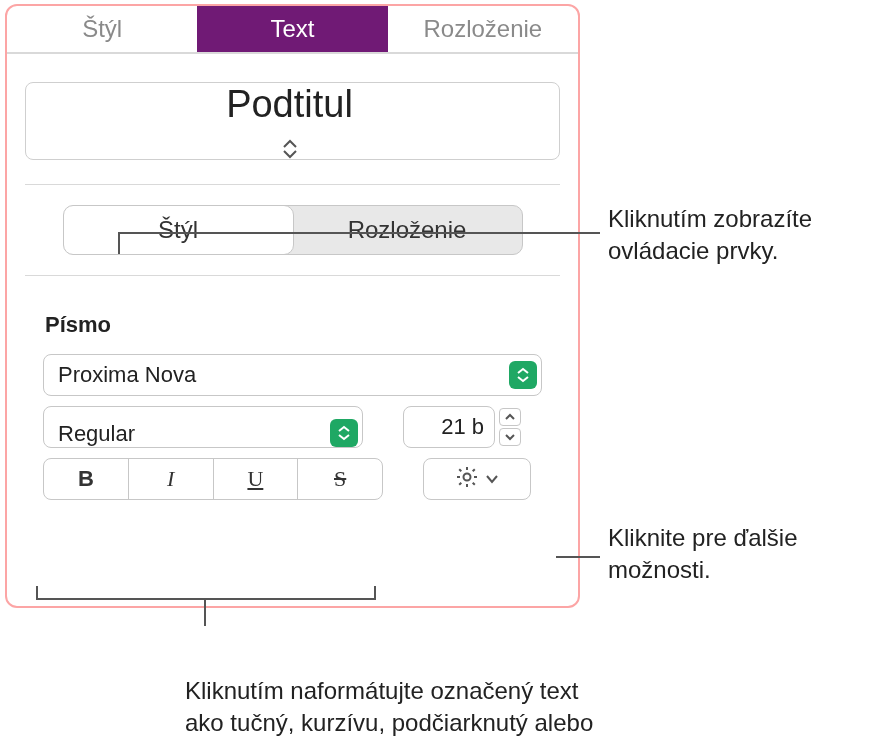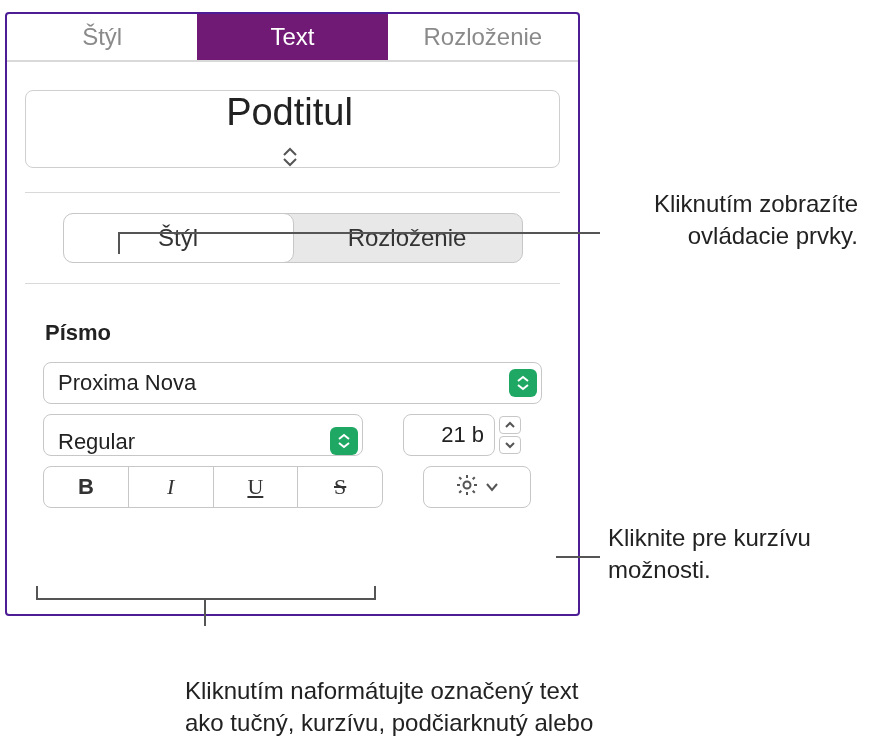--- a/index.html
+++ b/index.html
@@ -6,25 +6,25 @@
     body {
       font-family: -apple-system, "Helvetica Neue", Arial, sans-serif;
       background: #fff;
       width: 870px;
       height: 745px;
       position: relative;
     }
     .panel {
       position: absolute;
       left: 5px;
-      top: 12px;
+      top: 4px;
       width: 575px;
       height: 604px;
-      border: 2px solid #4c1d95;
-      border-radius: 4px;
+      border: 2px solid #fca5a5;
+      border-radius: 12px;
       background: #fff;
     }
     .top-tabs {
       display: flex;
       height: 48px;
       border-bottom: 2px solid #d9d9d9;
     }
     .top-tab {
       flex: 1;
       display: flex;
@@ -228,21 +228,21 @@
       width: 2px;
       height: 28px;
       background: #555;
     }
     .callout {
       position: absolute;
       font-size: 24px;
       color: #222;
       line-height: 1.35;
     }
-    .callout-1 { left: 608px; top: 188px; width: 250px; text-align: right; }
+    .callout-1 { left: 608px; top: 203px; width: 250px; }
     .callout-2 { left: 608px; top: 522px; width: 250px; }
     .callout-3 { left: 185px; top: 632px; width: 430px; margin-top: 43px; }
     .leader {
       position: absolute;
       background: #555;
     }
     .leader-1 { left: 118px; top: 232px; width: 482px; height: 2px; }
     .leader-1v { left: 118px; top: 232px; width: 2px; height: 22px; }
     .leader-2 { left: 556px; top: 556px; width: 44px; height: 2px; }
   </style>
@@ -367,14 +367,14 @@
 
 </div>
 
 <div class="leader leader-1"></div>
 <div class="leader leader-1v"></div>
 <div class="leader leader-2"></div>
 <div class="bracket-under"></div>
 <div class="bracket-tick"></div>
 
 <div class="callout callout-1">Kliknutím zobrazíte ovládacie prvky.</div>
-<div class="callout callout-2">Kliknite pre kurzívu možnosti.</div>
+<div class="callout callout-2">Kliknite pre ďalšie možnosti.</div>
 <div class="callout callout-3">Kliknutím naformátujte označený text ako tučný, kurzívu, podčiarknutý alebo prečiarknutý.</div>
 
 </body></html>

